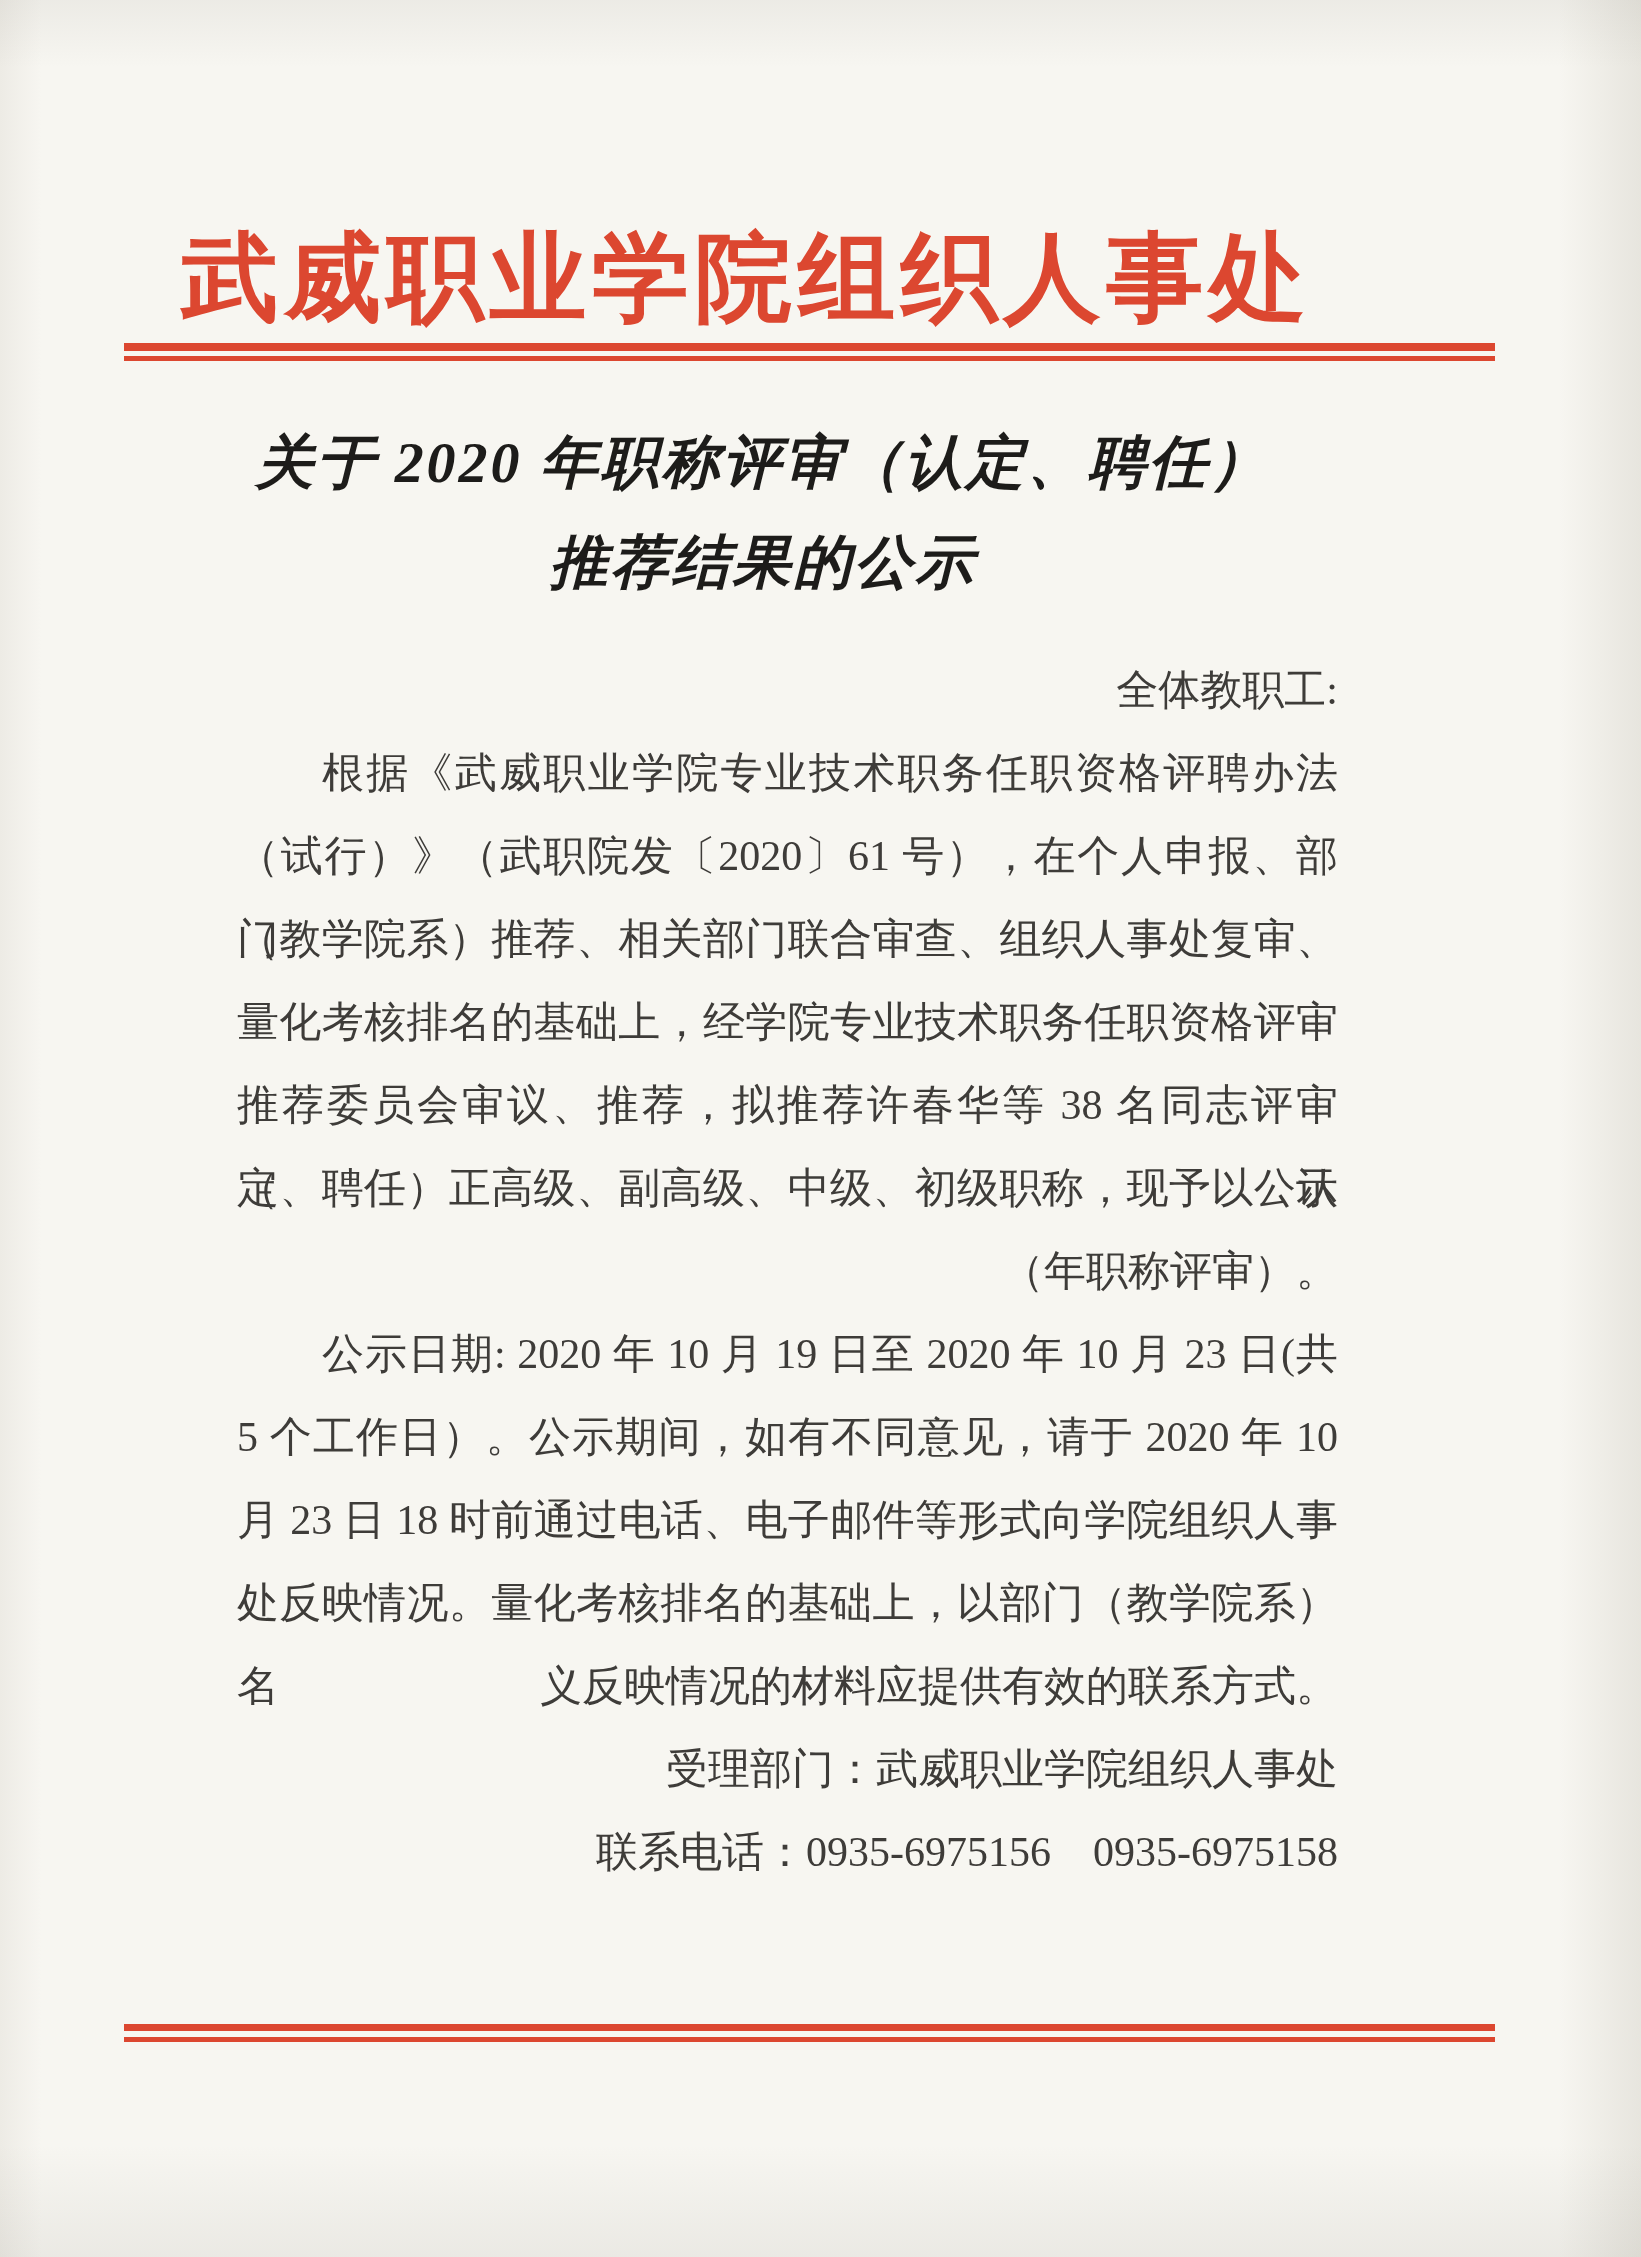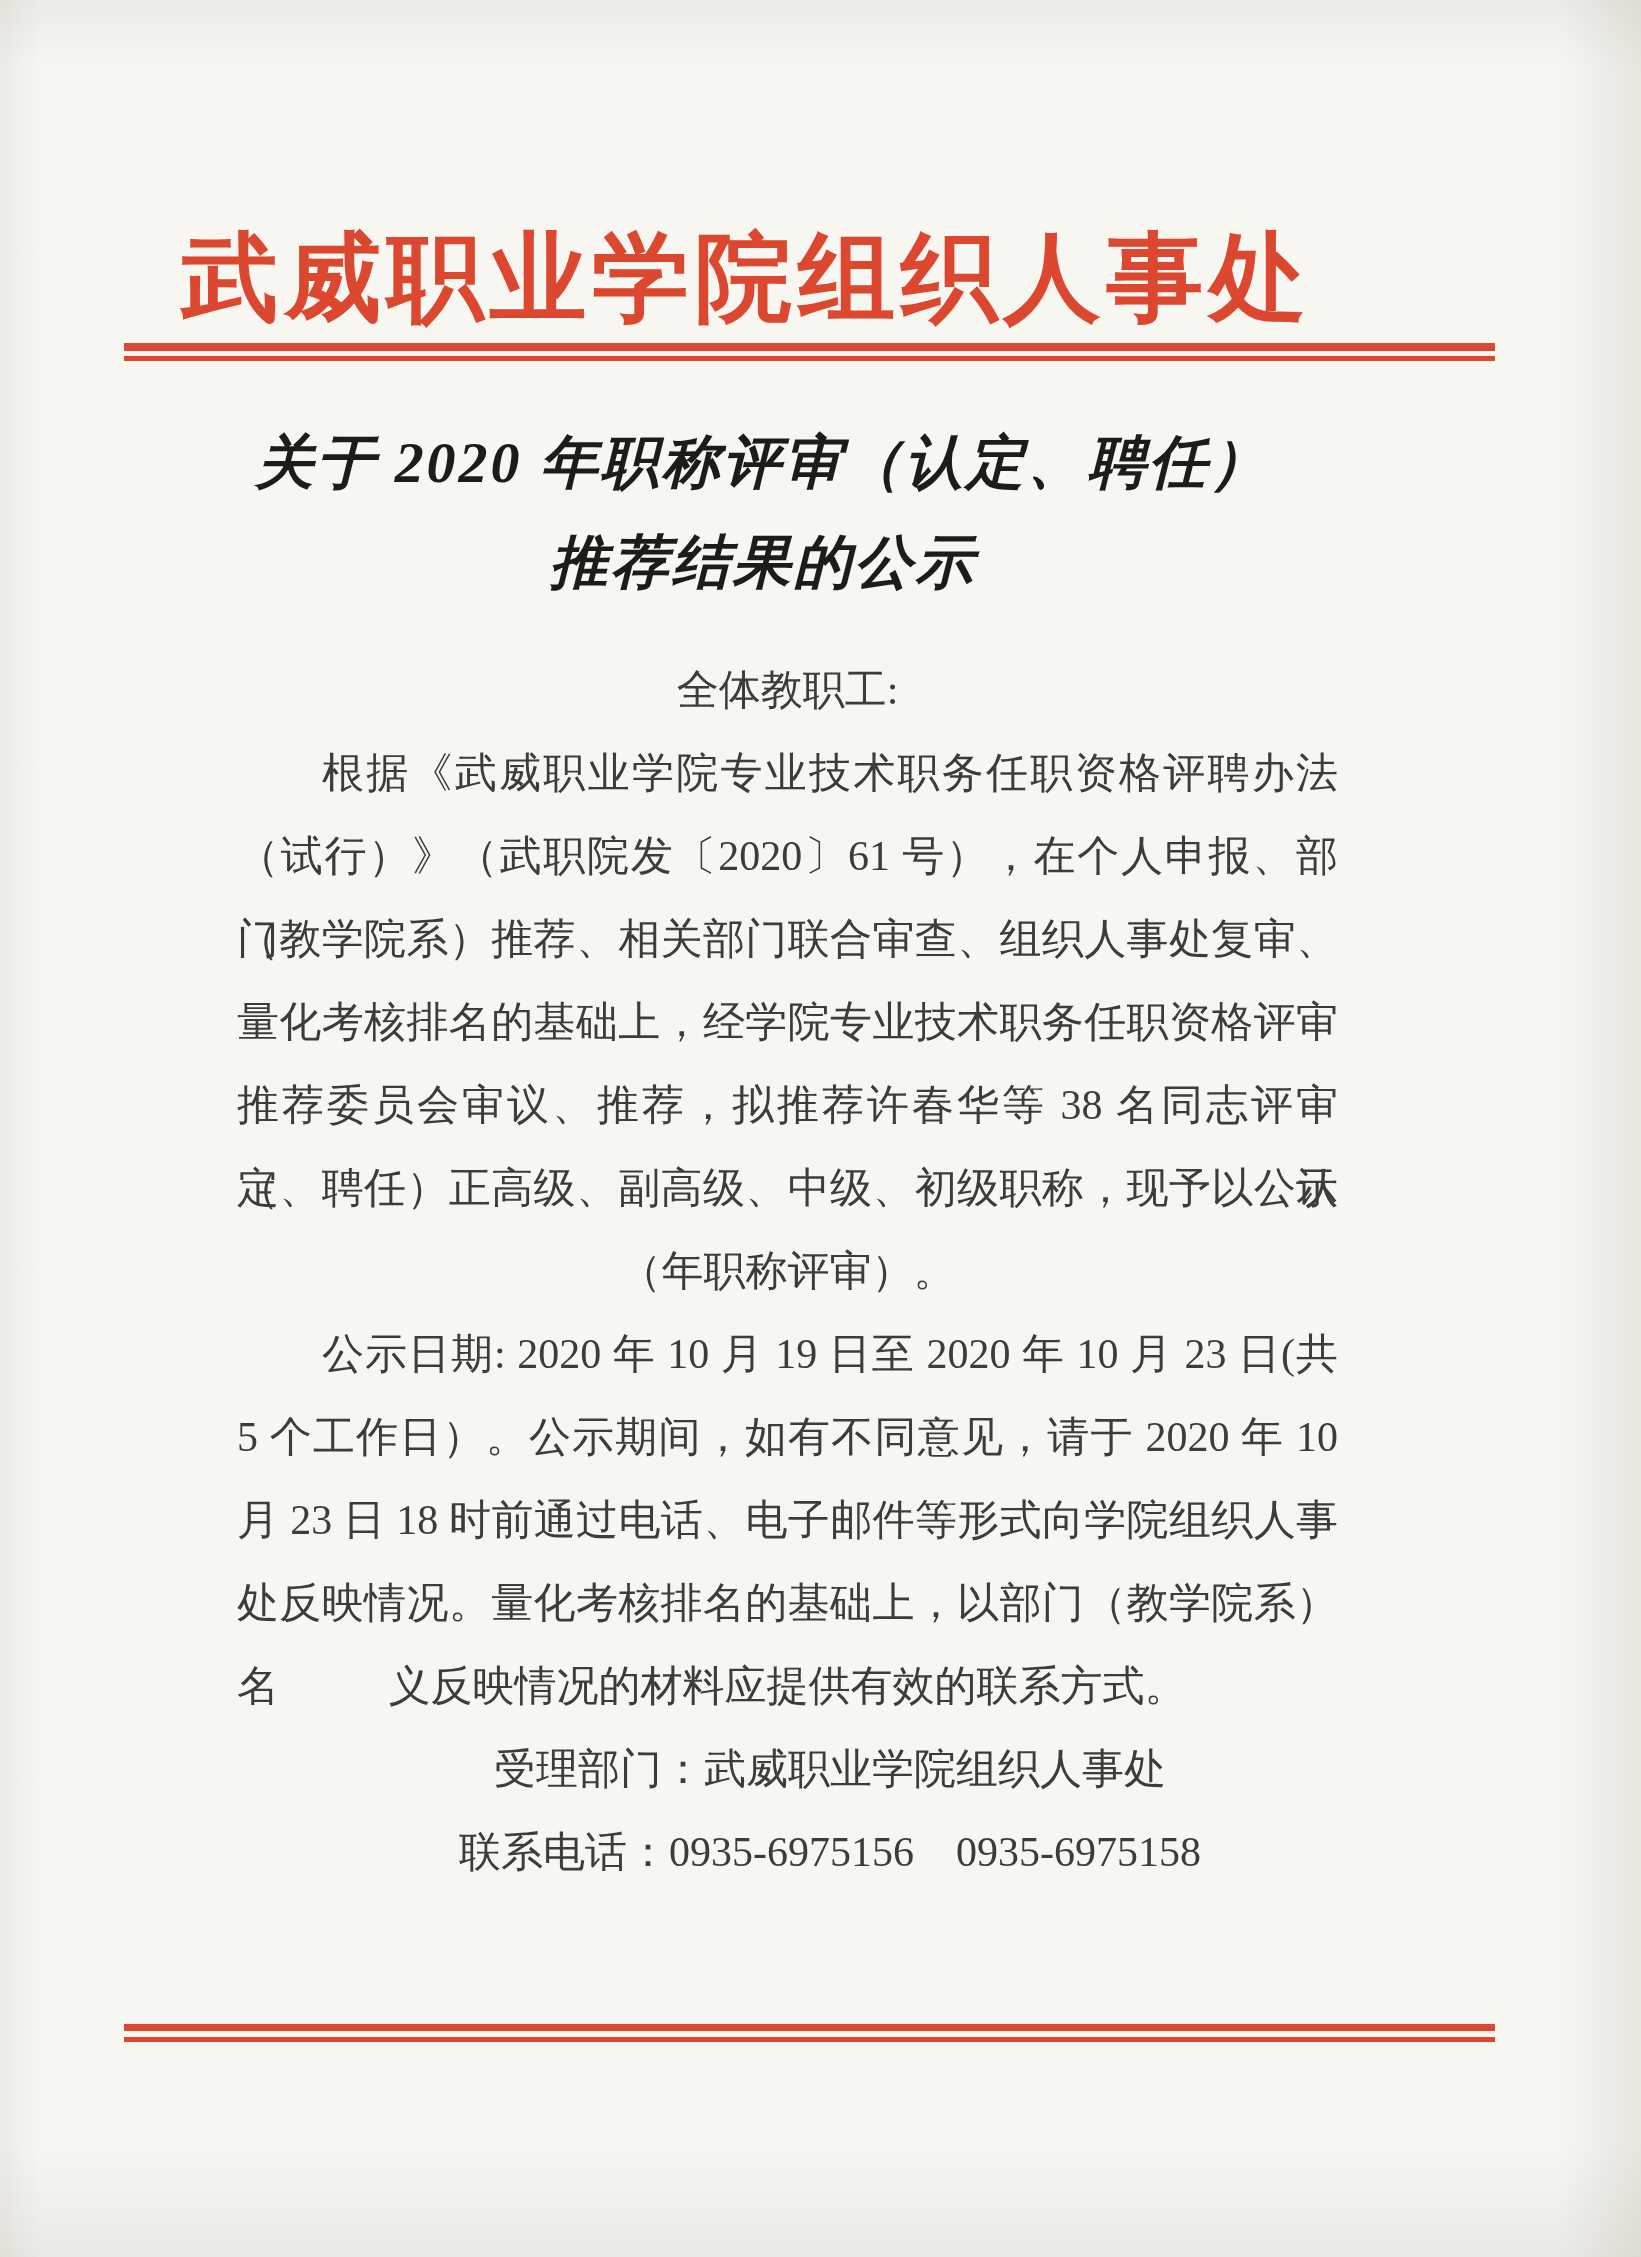--- a/index.html
+++ b/index.html
@@ -36,21 +36,21 @@
   .rule.b2{top:2037px;height:4.8px;}
   .doc-title{
     position:absolute;top:413px;left:113px;width:1052px;margin:0;
     text-align:center;color:var(--title-ink);
     font-size:58px;font-weight:700;line-height:100px;letter-spacing:2.9px;font-style:italic;
   }
   .body-text{
     position:absolute;top:649px;left:113px;width:1101px;
     color:var(--ink);font-size:42px;font-weight:400;
   }
-  .line{height:83px;line-height:83px;text-align:center;}
+  .line{height:83px;line-height:83px;text-align:right;}
   .line.just{text-align:justify;text-align-last:justify;}
   .line.indent{padding-left:85px;}
 </style>
 </head>
 <body>
 
 <div class="page">
   <div class="content">
 
     <h1 class="letterhead">武威职业学院组织人事处</h1>

